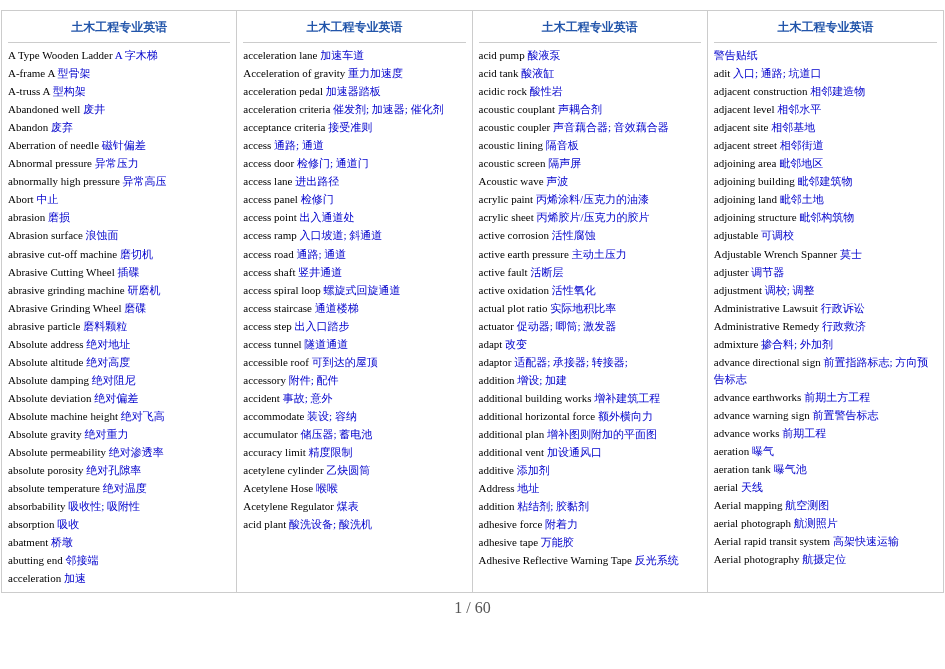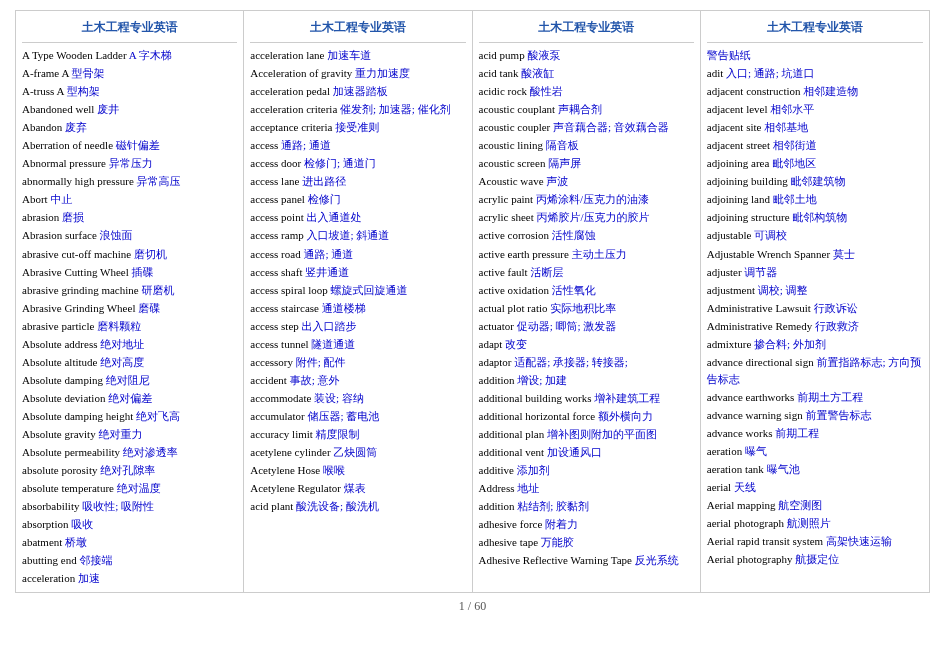--- a/index.html
+++ b/index.html
@@ -6,21 +6,21 @@
     body {
       font-family: SimSun, "宋体", serif;
       font-size: 11px;
       background: #fff;
       color: #333;
     }
     .page {
       width: 945px;
       min-height: 669px;
       background: #fff;
-      padding: 10px 15px;
+      padding: 10px 1px;
       position: relative;
     }
     .columns-container {
       display: grid;
       grid-template-columns: 1fr 1fr 1fr 1fr;
       gap: 0;
       border: 1px solid #ccc;
     }
     .column {
       border-right: 1px solid #ccc;
@@ -45,21 +45,21 @@
       margin-bottom: 1px;
     }
     .entry .en {
       color: #000;
     }
     .entry .zh {
       color: #0000cc;
     }
     .page-footer {
       text-align: center;
-      font-size: 12px;
+      font-size: 16px;
       color: #555;
       padding: 6px 0 2px 0;
     }
   </style>
 </head>
 <body>
 
 <div class="page">
   <div class="columns-container">
 
@@ -79,21 +79,21 @@
           <div class="entry"><span class="en">Abrasion surface</span> <span class="zh">浪蚀面</span></div>
           <div class="entry"><span class="en">abrasive cut-off machine</span> <span class="zh">磨切机</span></div>
           <div class="entry"><span class="en">Abrasive Cutting Wheel</span> <span class="zh">插碟</span></div>
           <div class="entry"><span class="en">abrasive grinding machine</span> <span class="zh">研磨机</span></div>
           <div class="entry"><span class="en">Abrasive Grinding Wheel</span> <span class="zh">磨碟</span></div>
           <div class="entry"><span class="en">abrasive particle</span> <span class="zh">磨料颗粒</span></div>
           <div class="entry"><span class="en">Absolute address</span> <span class="zh">绝对地址</span></div>
           <div class="entry"><span class="en">Absolute altitude</span> <span class="zh">绝对高度</span></div>
           <div class="entry"><span class="en">Absolute damping</span> <span class="zh">绝对阻尼</span></div>
           <div class="entry"><span class="en">Absolute deviation</span> <span class="zh">绝对偏差</span></div>
-          <div class="entry"><span class="en">Absolute damping height</span> <span class="zh">绝对飞高</span></div>
+          <div class="entry"><span class="en">Absolute machine height</span> <span class="zh">绝对飞高</span></div>
           <div class="entry"><span class="en">Absolute gravity</span> <span class="zh">绝对重力</span></div>
           <div class="entry"><span class="en">Absolute permeability</span> <span class="zh">绝对渗透率</span></div>
           <div class="entry"><span class="en">absolute porosity</span> <span class="zh">绝对孔隙率</span></div>
           <div class="entry"><span class="en">absolute temperature</span> <span class="zh">绝对温度</span></div>
           <div class="entry"><span class="en">absorbability</span> <span class="zh">吸收性; 吸附性</span></div>
           <div class="entry"><span class="en">absorption</span> <span class="zh">吸收</span></div>
           <div class="entry"><span class="en">abatment</span> <span class="zh">桥墩</span></div>
           <div class="entry"><span class="en">abutting end</span> <span class="zh">邻接端</span></div>
           <div class="entry"><span class="en">acceleration</span> <span class="zh">加速</span></div>
         </div>
@@ -112,20 +112,21 @@
           <div class="entry"><span class="en">access lane</span> <span class="zh">进出路径</span></div>
           <div class="entry"><span class="en">access panel</span> <span class="zh">检修门</span></div>
           <div class="entry"><span class="en">access point</span> <span class="zh">出入通道处</span></div>
           <div class="entry"><span class="en">access ramp</span> <span class="zh">入口坡道; 斜通道</span></div>
           <div class="entry"><span class="en">access road</span> <span class="zh">通路; 通道</span></div>
           <div class="entry"><span class="en">access shaft</span> <span class="zh">竖井通道</span></div>
           <div class="entry"><span class="en">access spiral loop</span> <span class="zh">螺旋式回旋通道</span></div>
           <div class="entry"><span class="en">access staircase</span> <span class="zh">通道楼梯</span></div>
           <div class="entry"><span class="en">access step</span> <span class="zh">出入口踏步</span></div>
           <div class="entry"><span class="en">access tunnel</span> <span class="zh">隧道通道</span></div>
+          <div class="entry"><span class="en">accessible roof</span> <span class="zh">可到达的屋顶</span></div>
           <div class="entry"><span class="en">accessory</span> <span class="zh">附件; 配件</span></div>
           <div class="entry"><span class="en">accident</span> <span class="zh">事故; 意外</span></div>
           <div class="entry"><span class="en">accommodate</span> <span class="zh">装设; 容纳</span></div>
           <div class="entry"><span class="en">accumulator</span> <span class="zh">储压器; 蓄电池</span></div>
           <div class="entry"><span class="en">accuracy limit</span> <span class="zh">精度限制</span></div>
           <div class="entry"><span class="en">acetylene cylinder</span> <span class="zh">乙炔圆筒</span></div>
           <div class="entry"><span class="en">Acetylene Hose</span> <span class="zh">喉喉</span></div>
           <div class="entry"><span class="en">Acetylene Regulator</span> <span class="zh">煤表</span></div>
           <div class="entry"><span class="en">acid plant</span> <span class="zh">酸洗设备; 酸洗机</span></div>
         </div>

